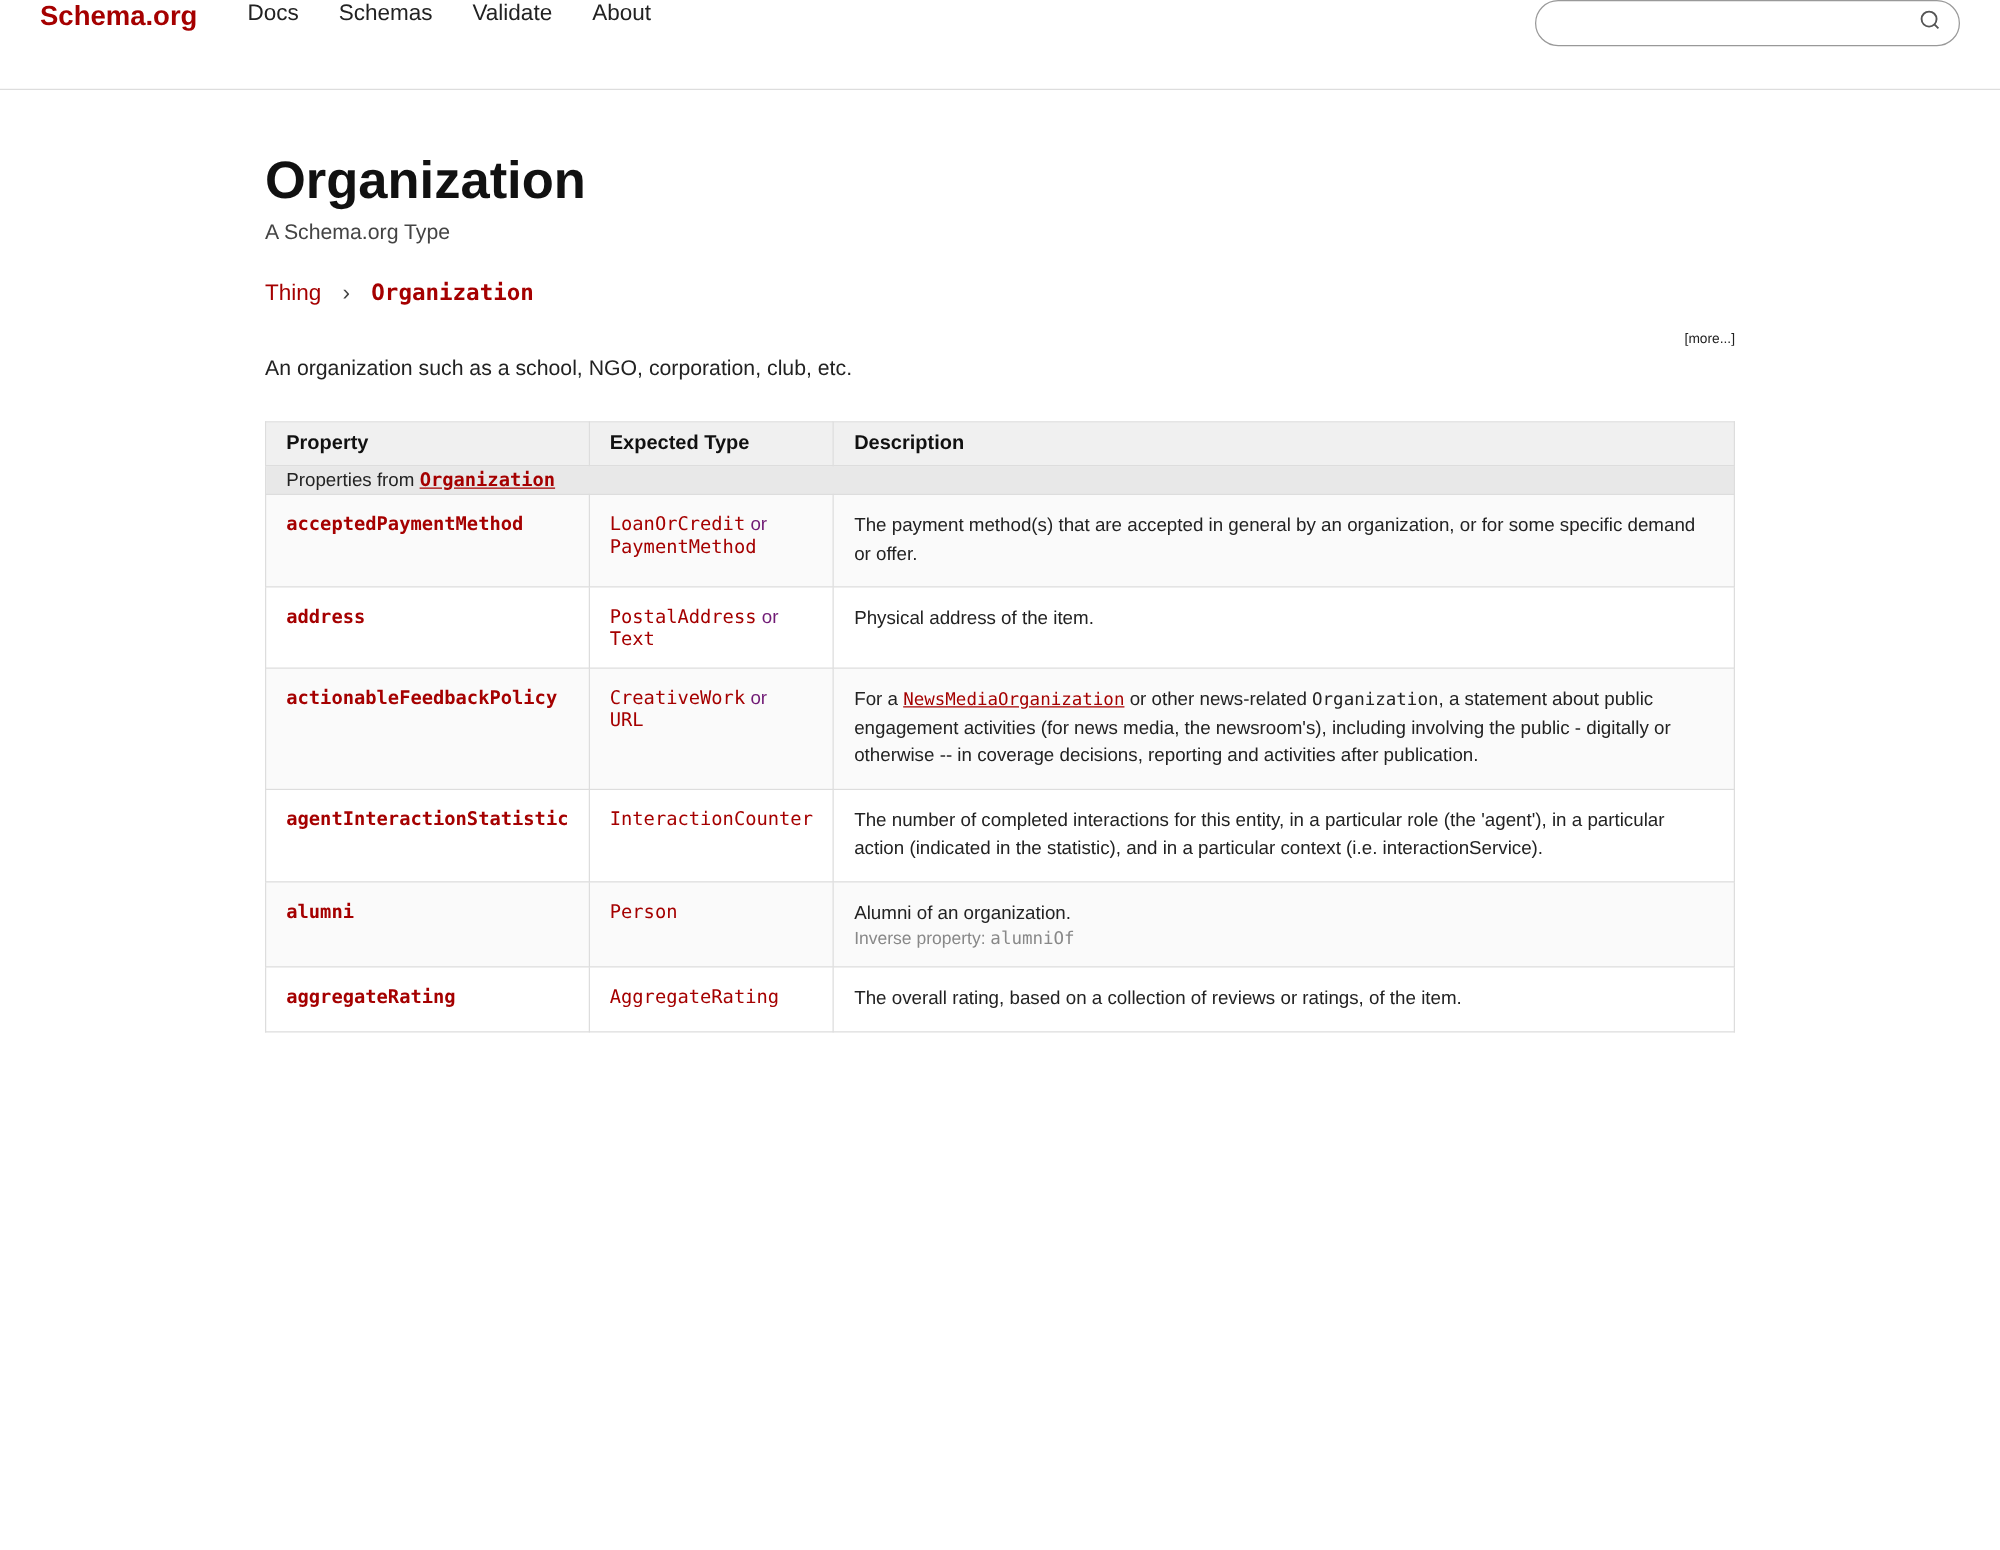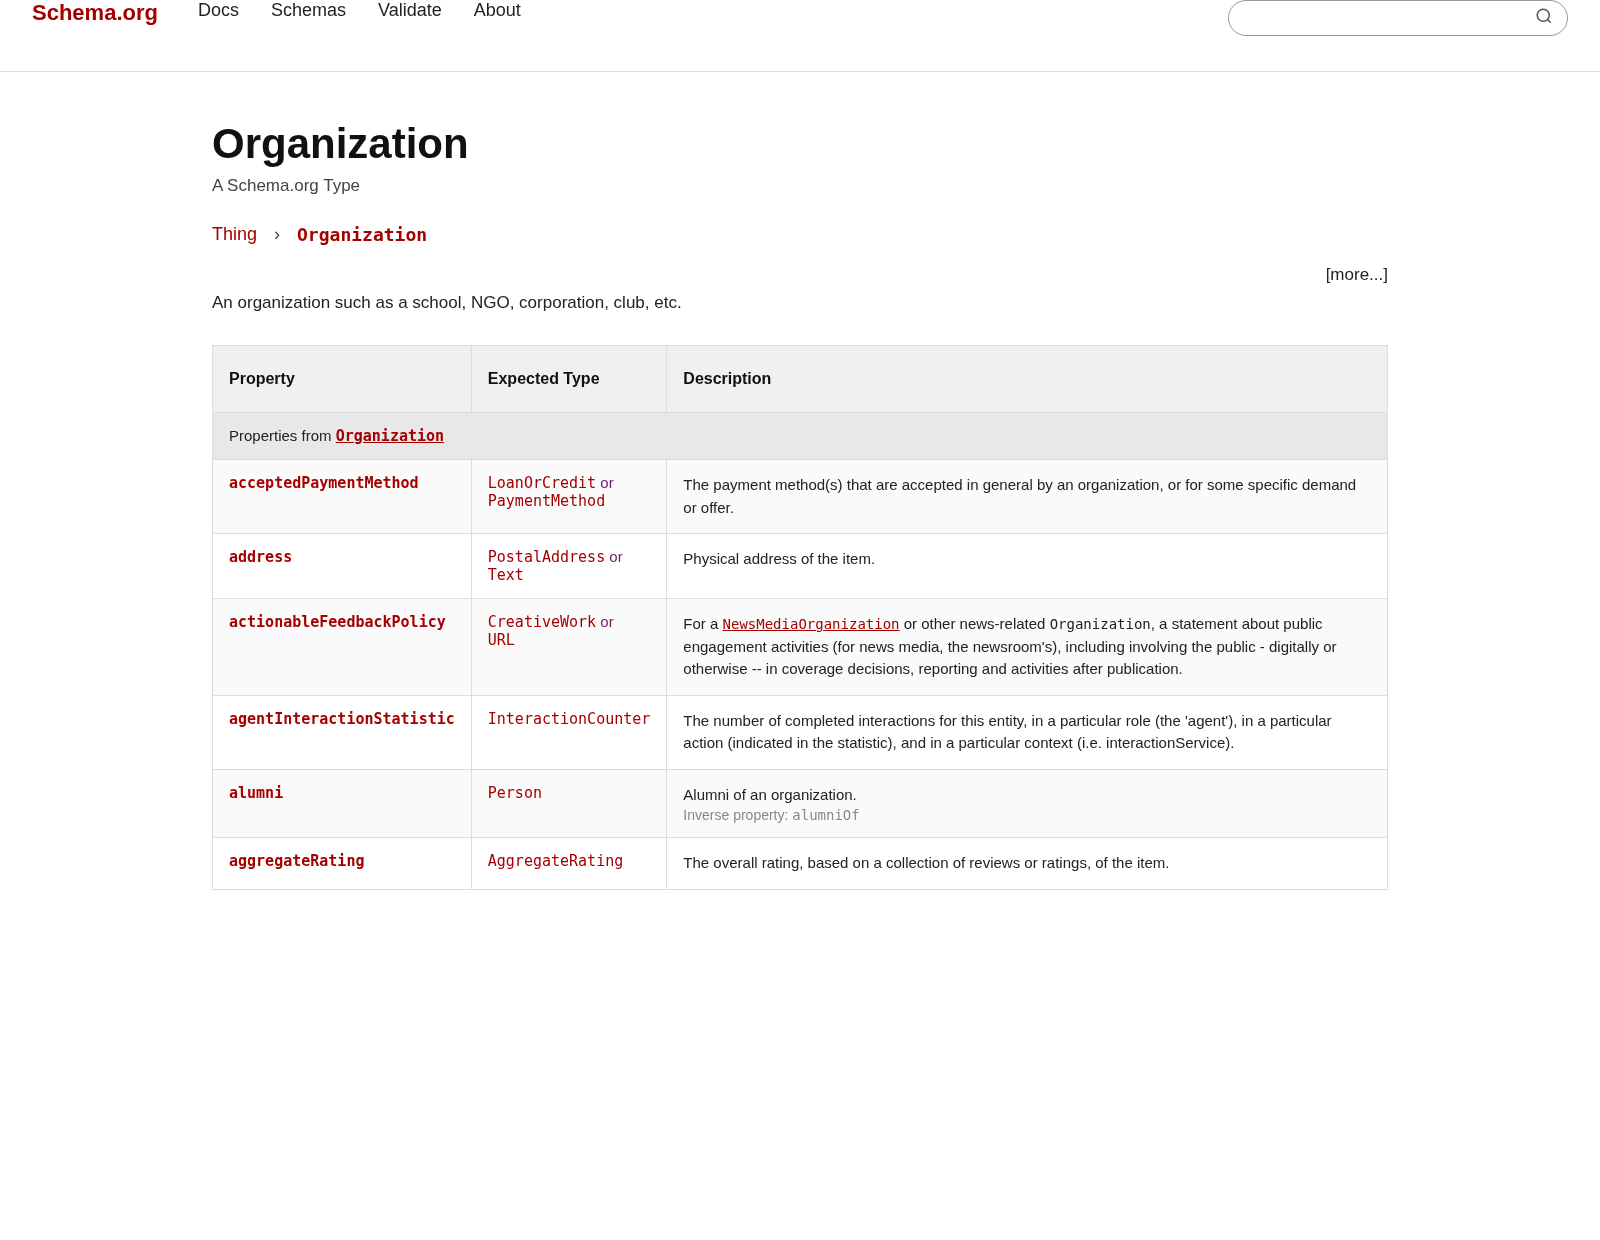--- a/index.html
+++ b/index.html
@@ -88,56 +88,56 @@
     }
 
     
     .more-row {
       display: flex;
       justify-content: flex-end;
       margin-bottom: 8px;
     }
     .more-link {
       color: #222;
-      font-size: 17px;
+      font-size: 11px;
       text-decoration: none;
       text-align: center;
     }
 
     
     .page-description {
       font-size: 17px;
       color: #222;
       margin-bottom: 32px;
     }
 
     
     .schema-table {
       width: 100%;
       border-collapse: collapse;
       font-size: 15px;
     }
     .schema-table th {
       background: #f0f0f0;
       text-align: left;
-      padding: 24px 16px;
+      padding: 8px 16px;
       font-size: 16px;
       font-weight: bold;
       color: #111;
       border: 1px solid #ddd;
     }
     .schema-table td {
       padding: 14px 16px;
       border: 1px solid #ddd;
       vertical-align: top;
     }
     .schema-table tr.section-header td {
       background: #e8e8e8;
       font-size: 15px;
-      padding: 14px 16px;
+      padding: 2px 16px;
     }
     .schema-table tr.data-row td {
       background: #fff;
     }
     .schema-table tr.data-row:nth-child(even) td {
       background: #fafafa;
     }
 
     .prop-link {
       color: #a50000;

